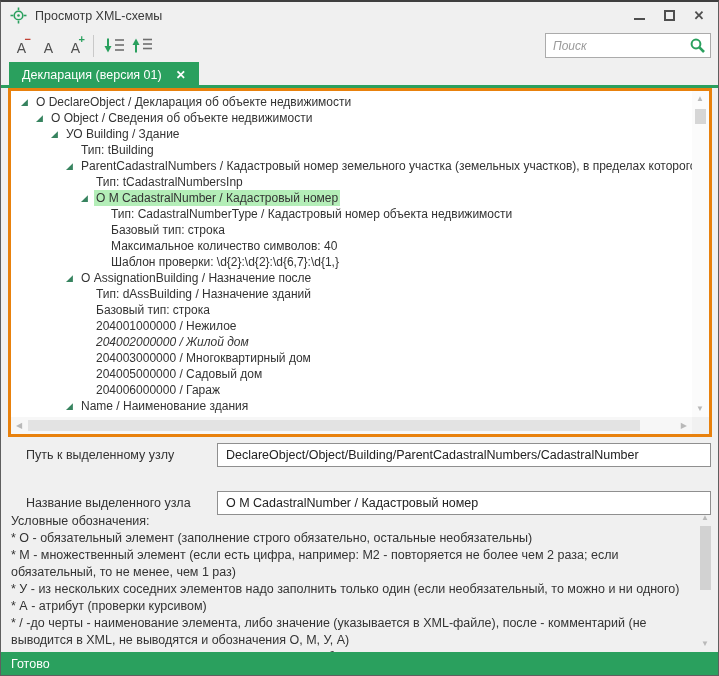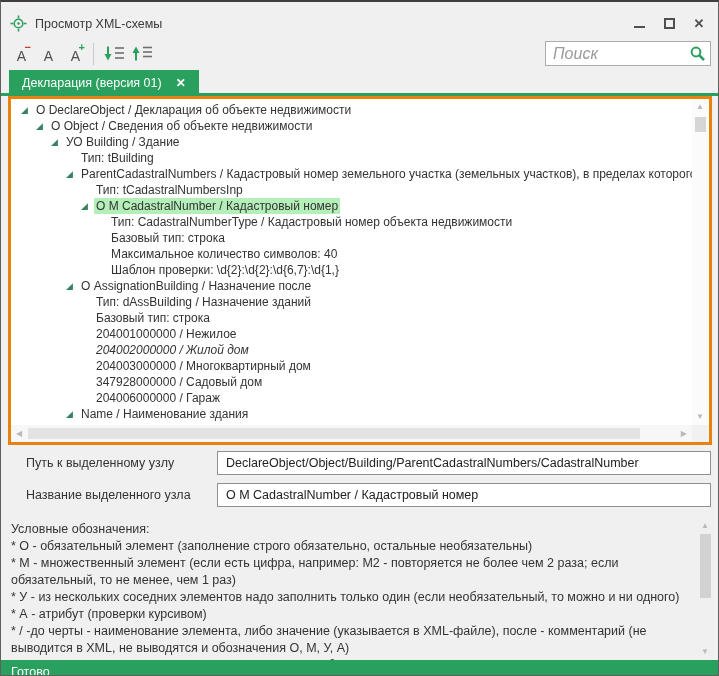--- a/index.html
+++ b/index.html
@@ -7,21 +7,21 @@
   body { font-family: "Liberation Sans", sans-serif; background: #f0f0f0; }
 
   .window {
     position: relative; width: 719px; height: 676px;
     background: #f0f0f0;
     border: 1px solid #5f5f5f; border-top: 2px solid #3f3f3f;
     display: flex; flex-direction: column; overflow: hidden;
   }
 
   
-  .titlebar { height: 27px; display: flex; align-items: center; padding: 0 4px 0 8px; flex: 0 0 auto; margin-top: 8px; }
+  .titlebar { height: 27px; display: flex; align-items: center; padding: 0 4px 0 8px; flex: 0 0 auto; }
   .app-icon { width: 18px; height: 18px; display: flex; align-items: center; justify-content: center; }
   .win-title { margin-left: 8px; font-size: 12.5px; color: #3a3a3a; }
   .win-controls { margin-left: auto; display: flex; }
   .win-btn { width: 30px; height: 22px; display: flex; align-items: center; justify-content: center; cursor: default; }
   .min-bar { width: 11px; height: 2px; background: #4f4f4f; margin-top: 6px; }
   .max-box { width: 11px; height: 11px; border: 2px solid #4f4f4f; }
   .close-x { font-size: 13px; color: #4f4f4f; font-weight: bold; line-height: 1; }
 
   
   .toolbar { height: 33px; display: flex; align-items: center; padding: 0 7px; flex: 0 0 auto; }
@@ -33,21 +33,21 @@
   .sign-green { color: #2aa05e; }
   .tb-sep { width: 1px; height: 22px; background: #c9c9c9; margin: 0 6px 0 4px; }
   .icon-btn { width: 28px; height: 25px; display: flex; align-items: center; justify-content: center; }
 
   .search-box {
     margin-left: auto; width: 166px; height: 25px; background: #fff;
     border: 1px solid #ababab; display: flex; align-items: center; padding: 0 4px 0 7px;
   }
   .search-box input {
     flex: 1; min-width: 0; border: none; outline: none; background: transparent;
-    font-family: "Liberation Sans", sans-serif; font-size: 16px; color: #8b5cf6;
+    font-family: "Liberation Sans", sans-serif; font-size: 12px; color: #8b5cf6;
   }
   .search-box input::placeholder { color: #9a9a9a; font-style: italic; }
 
   
   .tabbar { position: relative; height: 26px; padding-left: 8px; flex: 0 0 auto; display: flex; align-items: stretch; }
   .tabbar .green-line { position: absolute; left: 0; right: 0; bottom: 0; height: 3px; background: #2aa05e; }
   .tab {
     position: relative; z-index: 1; background: #2aa05e; color: #fff;
     display: flex; align-items: center; gap: 14px; padding: 0 13px; font-size: 12.5px;
   }
@@ -71,21 +71,21 @@
   .tree-vscroll .down  { bottom: 4px; left: 4px; }
   .tree-vscroll .thumb { position: absolute; top: 18px; left: 3px; width: 11px; height: 15px; background: #d6d6d6; }
   .tree-hscroll { position: absolute; left: 0; right: 17px; bottom: 0; height: 17px; background: #f7f7f7; }
   .tree-hscroll .left  { left: 5px; top: 5px; }
   .tree-hscroll .right { right: 5px; top: 5px; }
   .tree-hscroll .thumb { position: absolute; left: 17px; top: 3px; width: 612px; height: 11px; background: #e3e3e3; }
   .tree-corner { position: absolute; right: 0; bottom: 0; width: 17px; height: 17px; background: #f1f1f1; }
 
   
   .fields { height: 73px; flex: 0 0 auto; padding: 6px 7px 0 25px; }
-  .field-row { display: flex; align-items: center; height: 24px; margin-bottom: 8px; }
+  .field-row { display: flex; align-items: center; height: 24px; margin-bottom: 24px; }
   .field-label { width: 191px; flex: 0 0 191px; font-size: 12.5px; color: #333; }
   .field-input {
     flex: 1; height: 24px; border: 1px solid #8f8f8f; background: #fff;
     font-family: "Liberation Sans", sans-serif; font-size: 12.5px; color: #222; padding: 0 8px;
     outline: none;
   }
 
   
   .legend { position: relative; height: 142px; flex: 0 0 auto; padding: 3px 32px 0 10px; overflow: hidden; }
   .legend p { font-size: 12.5px; line-height: 17px; color: #333; }
@@ -241,21 +241,21 @@
         <div class="tree-row" style="padding-left: 60px; font-style: italic;">
           <span class="tree-arrow"></span>
           <span class="tree-text">204002000000 / Жилой дом</span>
         </div>
         <div class="tree-row" style="padding-left: 60px;">
           <span class="tree-arrow"></span>
           <span class="tree-text">204003000000 / Многоквартирный дом</span>
         </div>
         <div class="tree-row" style="padding-left: 60px;">
           <span class="tree-arrow"></span>
-          <span class="tree-text">347928000000 / Садовый дом</span>
+          <span class="tree-text">204005000000 / Садовый дом</span>
         </div>
         <div class="tree-row" style="padding-left: 60px;">
           <span class="tree-arrow"></span>
           <span class="tree-text">204006000000 / Гараж</span>
         </div>
         <div class="tree-row" style="padding-left: 45px;">
           <span class="tree-arrow">◢</span>
           <span class="tree-text">Name / Наименование здания</span>
         </div>
       </div>

